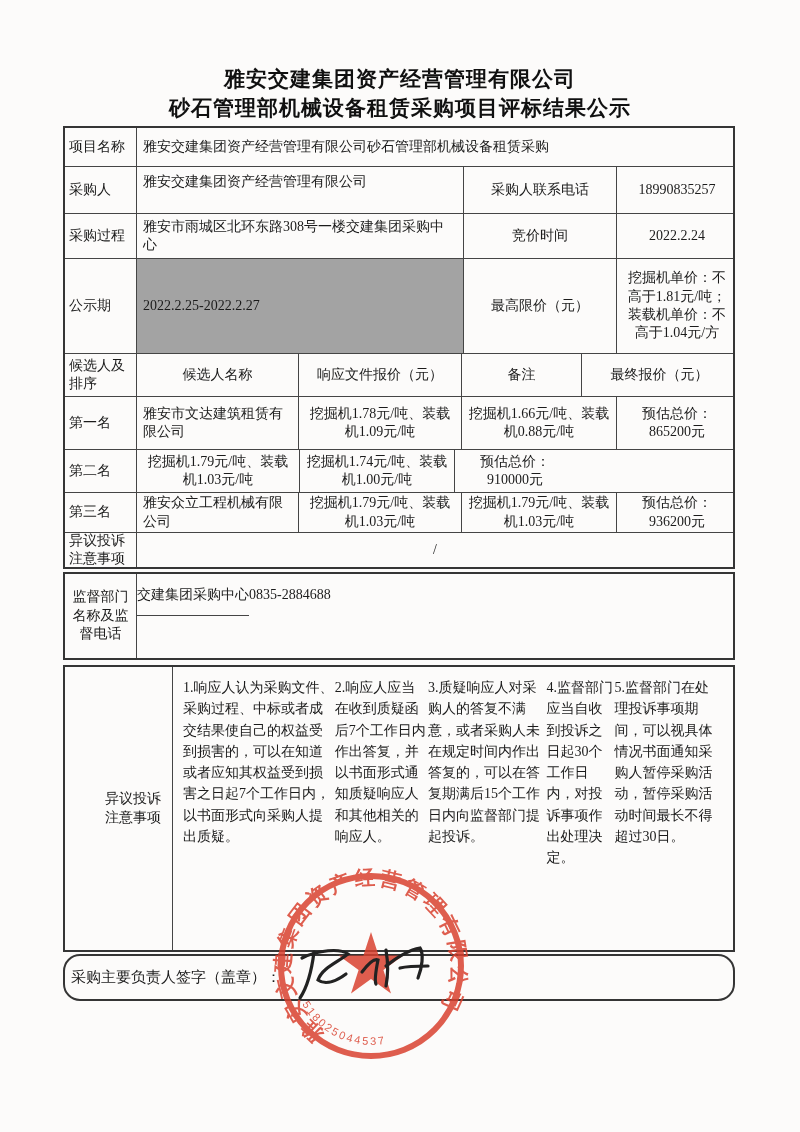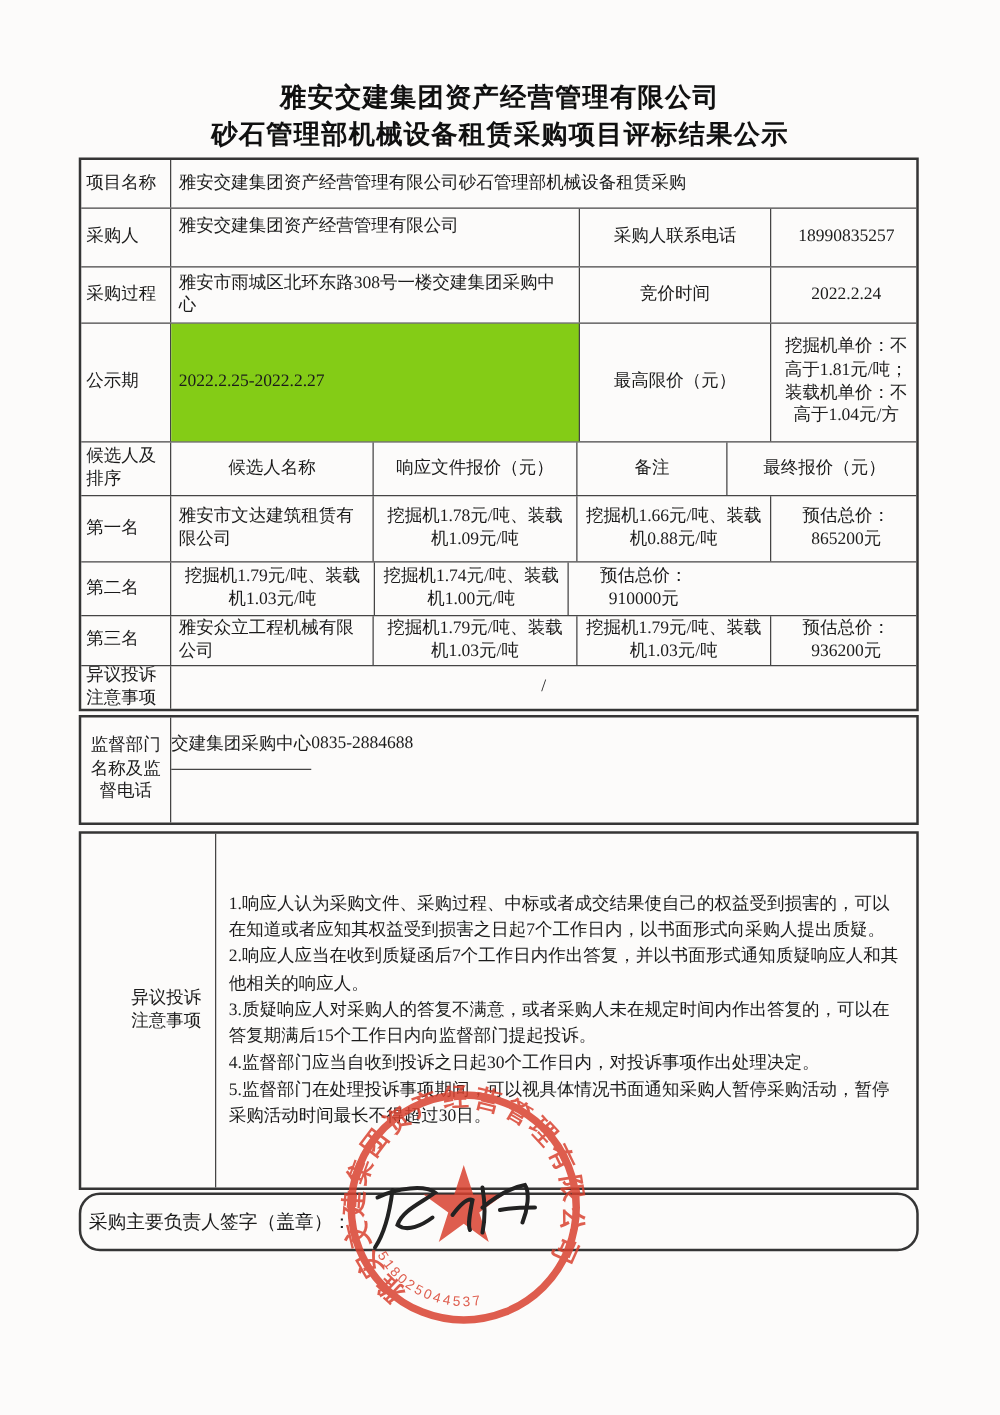--- a/index.html
+++ b/index.html
@@ -21,30 +21,30 @@
   .row:last-child{border-bottom:none;}
   .c{
     box-sizing:border-box;border-right:1px solid #454545;
     display:flex;align-items:center;font-size:14px;line-height:1.32;
     padding:2px 6px;overflow:hidden;
   }
   .c:last-child{border-right:none;}
   .lab{width:72px;padding:2px 4px;flex:none;}
   .ctr{justify-content:center;text-align:center;}
   .lft{justify-content:flex-start;text-align:left;}
-  .hl{background:#84cc16;}
+  .hl{background:#a3a3a3;}
   .w327{width:327px;flex:none;} .w153{width:153px;flex:none;} .w120{width:120px;flex:none;}
   .w162{width:162px;flex:none;} .w163{width:163px;flex:none;} .w155{width:155px;flex:none;}
   .h39{height:39px;} .h47{height:47px;} .h45{height:45px;} .h95{height:95px;}
   .h43{height:43px;} .h53{height:53px;} .h40{height:40px;} .h34{height:34px;}
   .sup-right{display:flex;flex:1;}
   .sup-sub{height:42px;display:flex;align-items:center;justify-content:center;
     font-size:14px;box-sizing:border-box;}
   .sup-sub:first-child{border-bottom:1px solid #454545;}
-  .obj-cell{flex:1;display:flex;flex-direction:column;justify-content:center;
+  .obj-cell{flex:1;display:flex;flex-direction:row;justify-content:center;
     padding:10px 12px 10px 10px;font-size:14px;line-height:1.52;box-sizing:border-box;
     border-right:none;}
   .obj-cell div{text-align:left;}
   .sig-row{height:43px;display:flex;align-items:center;padding:2px 6px;
     font-size:15px;box-sizing:border-box;}
   .seal{position:absolute;left:271px;top:866px;width:200px;height:200px;opacity:.84;z-index:5;}
   .handsig{position:absolute;left:288px;top:928px;width:210px;height:80px;z-index:6;}
 </style>
 </head>
 <body>

